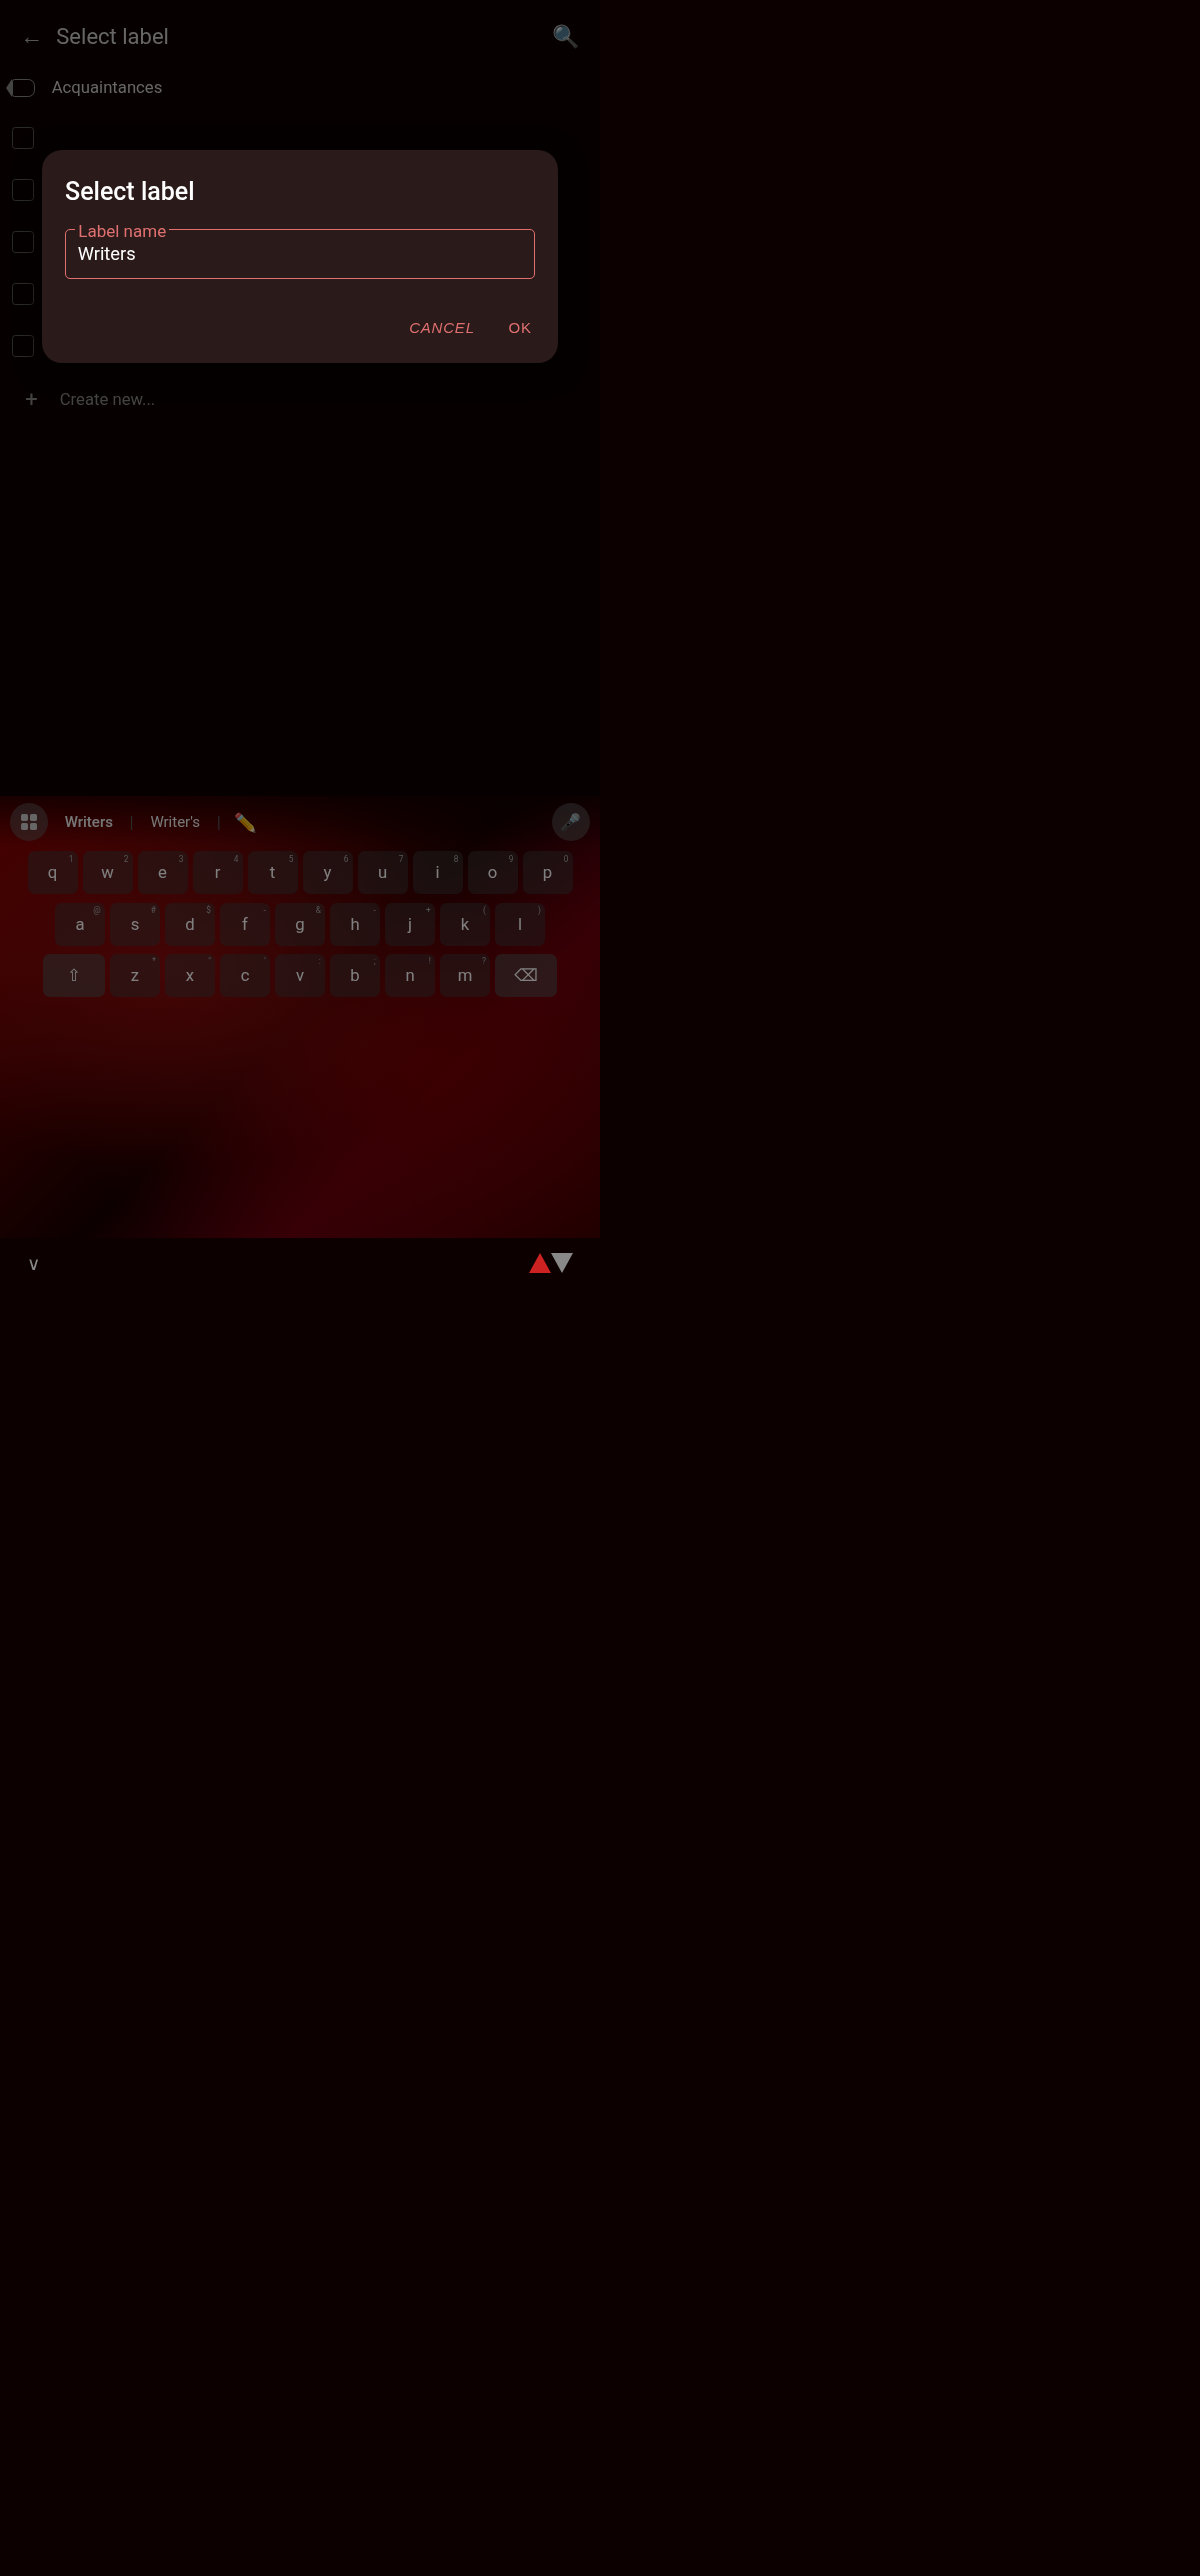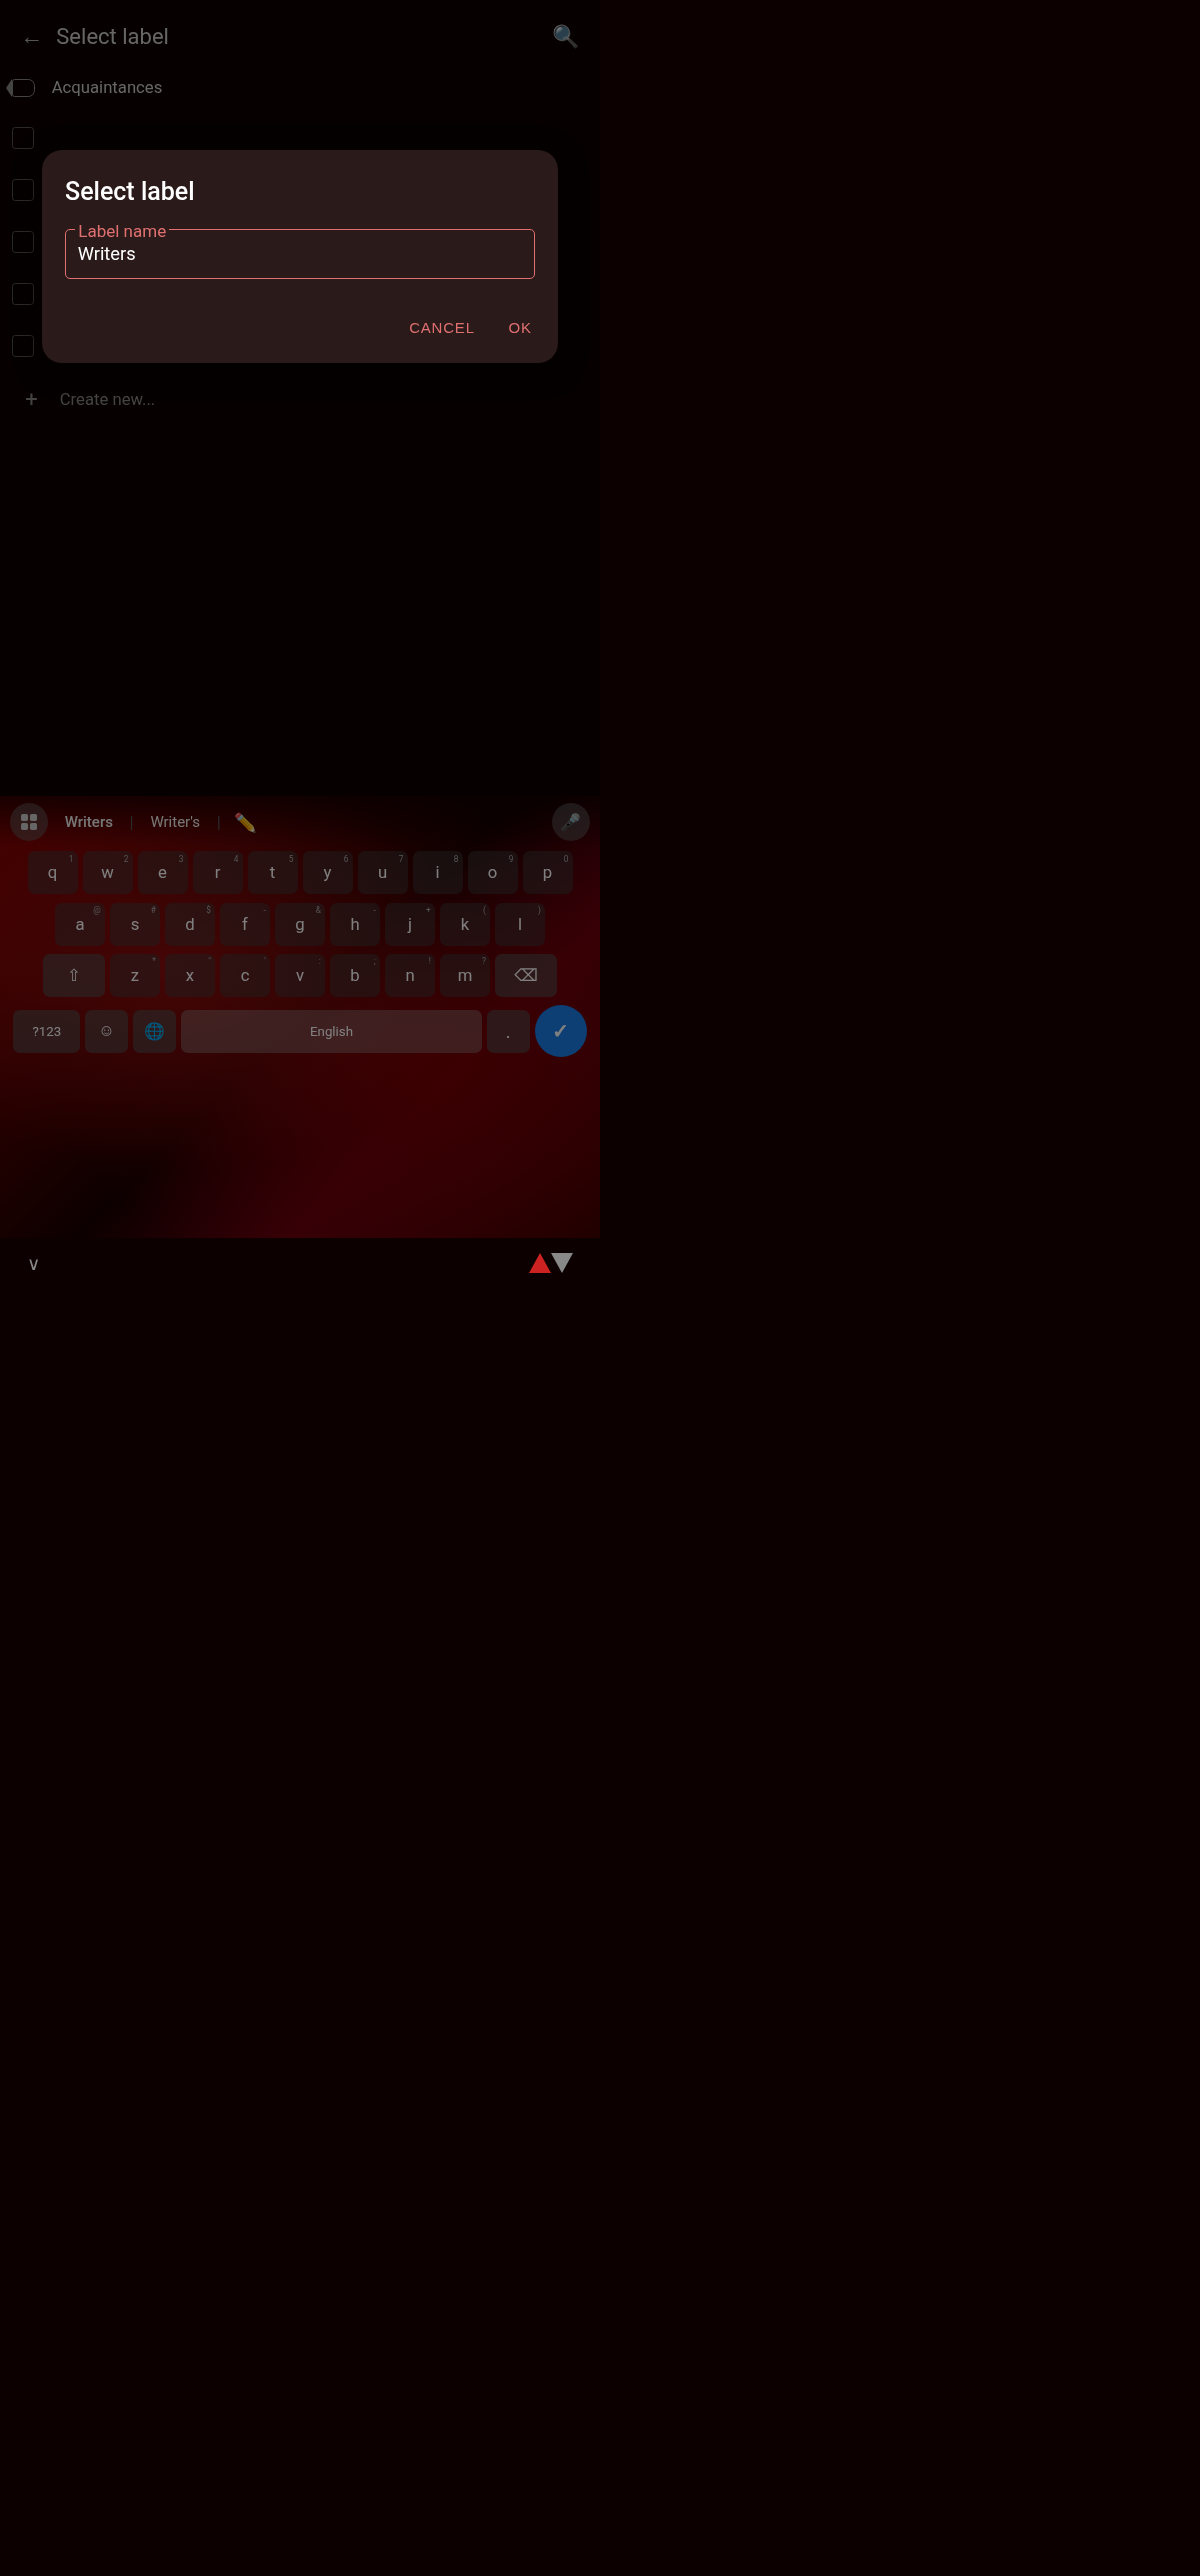--- a/index.html
+++ b/index.html
@@ -178,20 +178,21 @@
     .btn-cancel {
       color: #e07070;
       font-size: 15px;
       font-weight: 500;
       background: none;
       border: none;
       cursor: pointer;
       padding: 6.7px 3.3px;
       text-transform: uppercase;
       letter-spacing: 0.8px;
+      font-style: italic;
     }
 
     .btn-ok {
       color: #e07070;
       font-size: 15px;
       font-weight: 500;
       background: none;
       border: none;
       cursor: pointer;
       padding: 6.7px 3.3px;
@@ -588,30 +589,20 @@
       <div class="key"><span class="key-num">*</span>z</div>
       <div class="key"><span class="key-num">"</span>x</div>
       <div class="key"><span class="key-num">'</span>c</div>
       <div class="key"><span class="key-num">:</span>v</div>
       <div class="key"><span class="key-num">;</span>b</div>
       <div class="key"><span class="key-num">!</span>n</div>
       <div class="key"><span class="key-num">?</span>m</div>
       <div class="key backspace-key">⌫</div>
     </div>
 
-    <div class="key-row-bottom">
-      <div class="key-num-sym">?123</div>
-      <div class="key-emoji">☺</div>
-      <div class="key-globe">🌐</div>
-      <div class="key-space">English</div>
-      <div class="key-period">.</div>
-      <div class="key-check">
-        <span style="color:#fff;font-size:20px;font-weight:bold;">✓</span>
-      </div>
-    </div>
   </div>
 </div>
 
 <div class="bottom-bar">
   <span class="chevron-down">∨</span>
   <div class="brand-logo">
     <div class="triangle-up"></div>
     <div class="triangle-down"></div>
   </div>
 </div>

